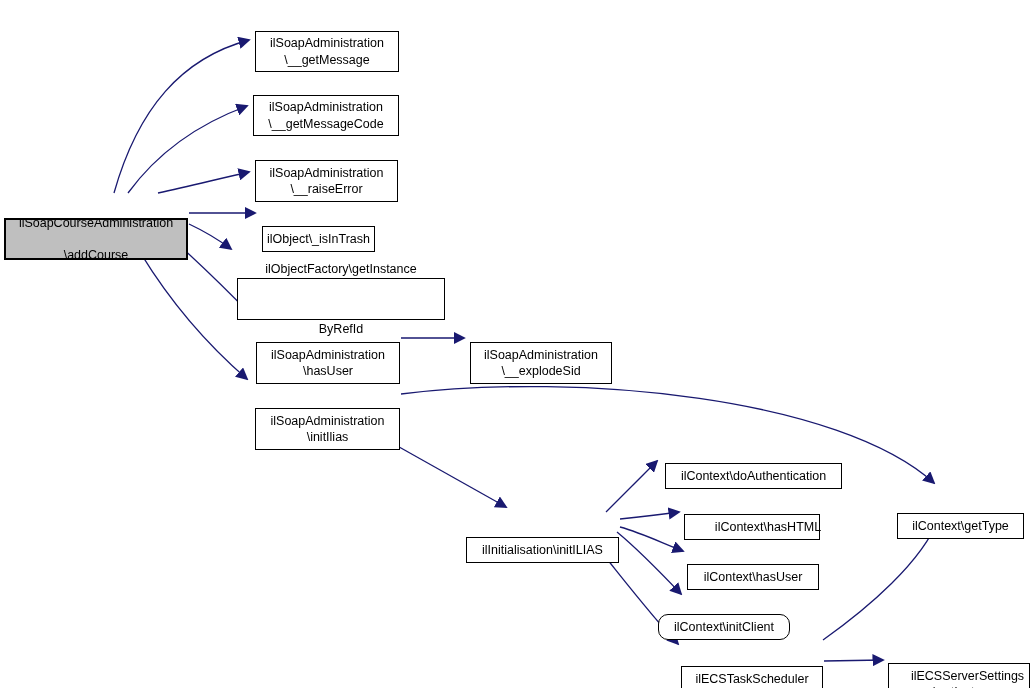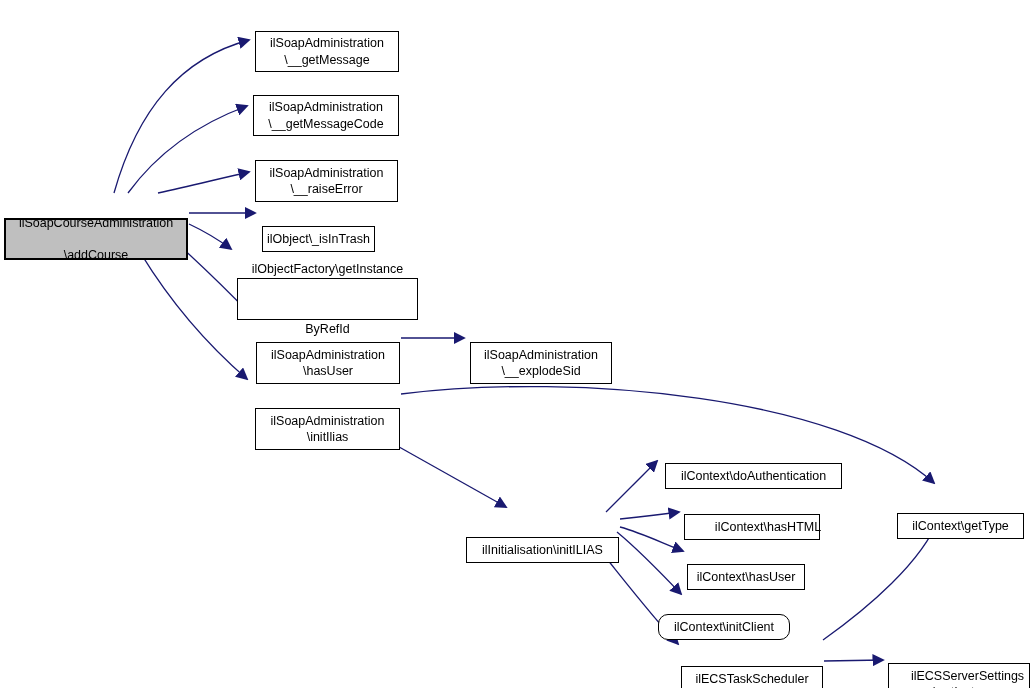--- a/index.html
+++ b/index.html
@@ -92,21 +92,21 @@
 
   <div class="node" style="left:255px; top:135px; width:143px; height:42px;">
     <span>ilSoapAdministration</span>
     <span>\__raiseError</span>
   </div>
 
   <div class="node" style="left:262px; top:201px; width:113px; height:26px;">
     <span>ilObject\_isInTrash</span>
   </div>
 
-  <div class="node" style="left:237px; top:253px; width:181px; height:42px;gap:44px;">
+  <div class="node" style="left:237px; top:253px; width:208px; height:42px;gap:44px;">
     <span>ilObjectFactory\getInstance</span>
     <span>ByRefId</span>
   </div>
 
   <div class="node" style="left:256px; top:317px; width:144px; height:42px;">
     <span>ilSoapAdministration</span>
     <span>\hasUser</span>
   </div>
 
   <div class="node" style="left:470px; top:317px; width:142px; height:42px;">
@@ -124,21 +124,21 @@
   </div>
 
   <div class="node" style="left:665px; top:438px; width:177px; height:26px;">
     <span>ilContext\doAuthentication</span>
   </div>
 
   <div class="node" style="left:684px; top:489px; width:136px; height:26px;padding-left:32px;">
     <span>ilContext\hasHTML</span>
   </div>
 
-  <div class="node" style="left:687px; top:539px; width:118px; height:26px;">
+  <div class="node" style="left:687px; top:539px; width:132px; height:26px;">
     <span>ilContext\hasUser</span>
   </div>
 
   <div class="node" style="left:658px; top:589px; width:132px; height:26px;border-radius:10px;">
     <span>ilContext\initClient</span>
   </div>
 
   <div class="node" style="left:681px; top:641px; width:142px; height:42px;">
     <span>ilECSTaskScheduler</span>
     <span>\start</span>

